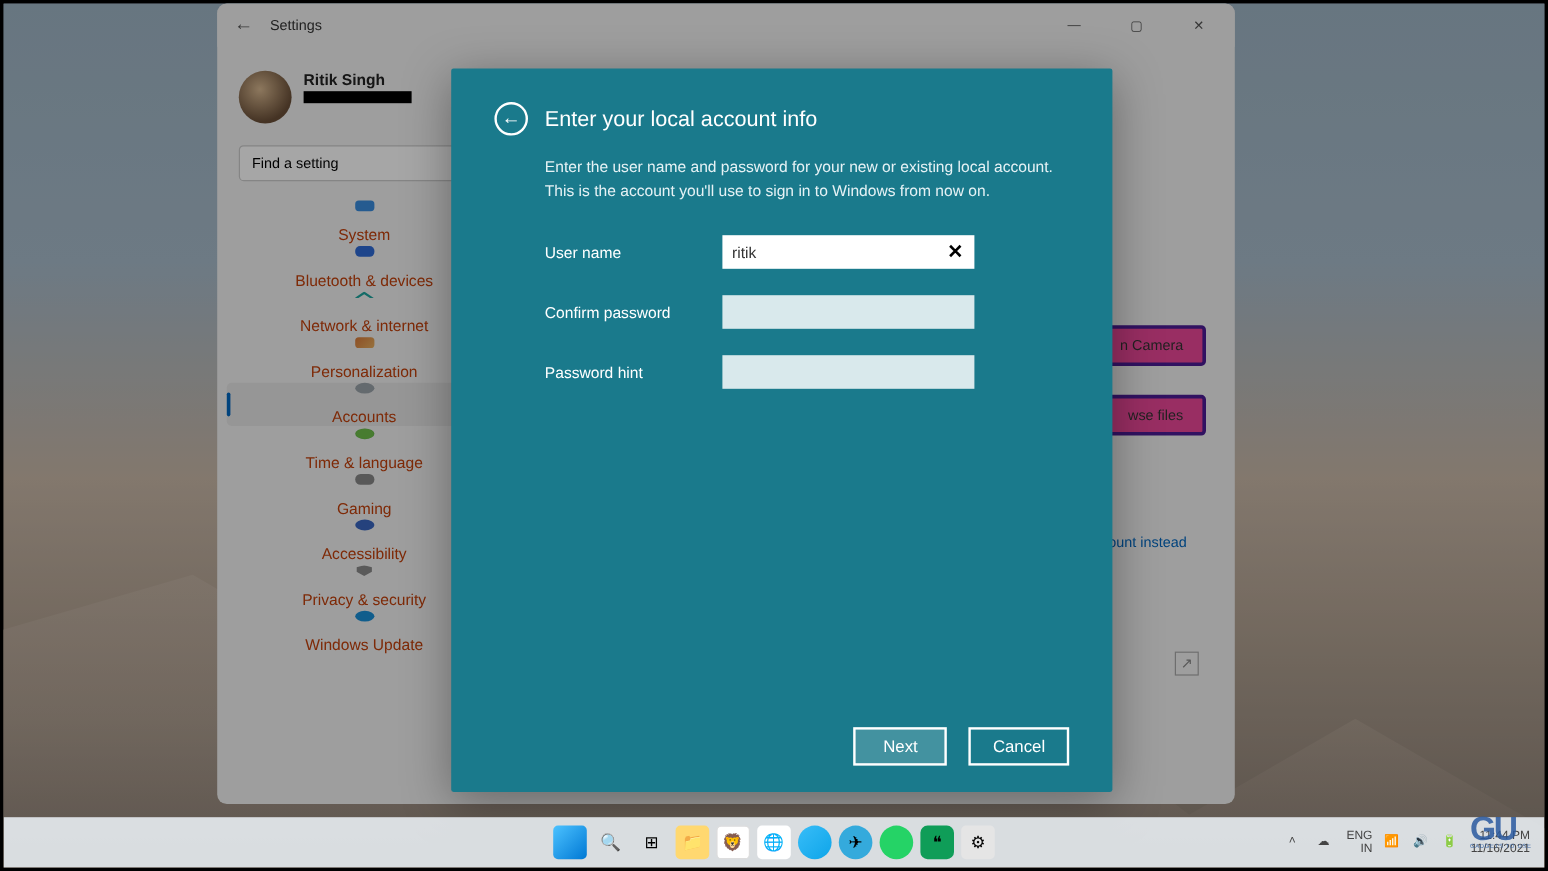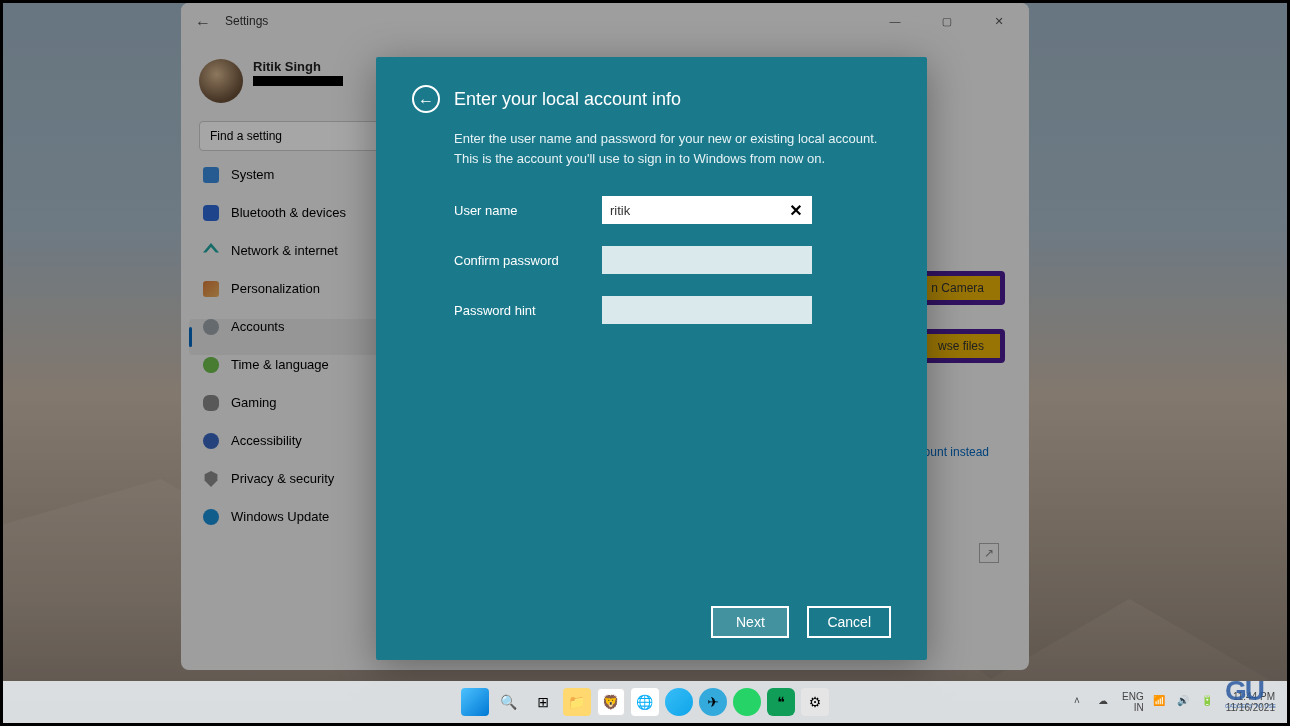--- a/index.html
+++ b/index.html
@@ -37,22 +37,22 @@
 .sidebar { width: 245px; padding: 12px 8px; display: flex; flex-direction: column; gap: 2px; }
 .user-row { display: flex; align-items: flex-start; gap: 10px; padding: 8px 10px 16px 10px; }
 .avatar { width: 44px; height: 44px; border-radius: 50%; background: radial-gradient(circle at 40% 35%, #d8b890, #6a4f38 70%); }
 .user-row .name { font-weight: 600; font-size: 13px; color: #222; }
 .user-row .redact { width: 90px; height: 10px; background: #000; margin-top: 2px; }
 .search-box {
   margin: 0 10px 14px 10px; height: 30px; border: 1px solid #ccc; border-radius: 4px;
   background: #fff; display: flex; align-items: center; padding: 0 10px; font-size: 12px; color: #000000;
 }
 .nav-item {
-  display: flex; align-items: flex-start; gap: 12px; height: 36px; padding: 0 14px;
-  border-radius: 4px; font-size: 13px; color: #000000; position: relative;
+  display: flex; align-items: center; gap: 12px; height: 36px; padding: 0 14px;
+  border-radius: 4px; font-size: 13px; color: #c2410c; position: relative; flex-direction: column;
 }
 .nav-item.active { background: #e7e7e7; }
 .nav-item.active::before {
   content: ""; position: absolute; left: 0; top: 8px; bottom: 8px; width: 3px;
   background: #0067c0; border-radius: 2px;
 }
 .nav-icon { width: 16px; height: 16px; border-radius: 3px; display: inline-block; }
 .ic-system { background: #3a8dde; }
 .ic-bt { background: #2f6bd6; border-radius: 4px; }
 .ic-net { background: #1fa59e; clip-path: polygon(50% 0, 100% 60%, 80% 60%, 50% 25%, 20% 60%, 0 60%); }
@@ -60,21 +60,21 @@
 .ic-apps { background: #5b87b8; }
 .ic-acc { background: #9aa3aa; border-radius: 50%; }
 .ic-time { background: radial-gradient(#6fbf4a 60%, #2f8f2a); border-radius: 50%; }
 .ic-game { background: #888; border-radius: 6px; }
 .ic-a11y { background: #3a66c0; border-radius: 50%; }
 .ic-priv { background: #8a8a8a; clip-path: polygon(50% 0, 90% 20%, 90% 60%, 50% 100%, 10% 60%, 10% 20%); }
 .ic-upd { background: #1a8fd8; border-radius: 50%; }
 
 .content-area { flex: 1; padding: 24px 30px; position: relative; }
 .peek-btn {
-  position: absolute; right: 24px; background: #eab308; border: 5px solid #4c1d95; border-radius: 4px;
+  position: absolute; right: 24px; background: #ec4899; border: 3px solid #4c1d95; border-radius: 4px;
   height: 34px; padding: 0 16px; font-size: 12px; display: flex; align-items: center; color: #333;
 }
 .peek-open { position: absolute; right: 24px; width: 20px; height: 20px; border: 1px solid #aaa; color: #888; display:flex; align-items:center; justify-content:center; font-size:12px;}
 .feedback-row { position: absolute; left: 60px; bottom: 36px; color: #555; font-size: 12px; display:flex; align-items:center; gap:6px;}
 
 
 .modal {
   position: absolute; left: 373px; top: 54px; width: 551px; height: 603px;
   background: #1a7a8c; color: #fff; border-radius: 2px;
   display: flex; flex-direction: column; padding: 28px 36px 22px 36px;

